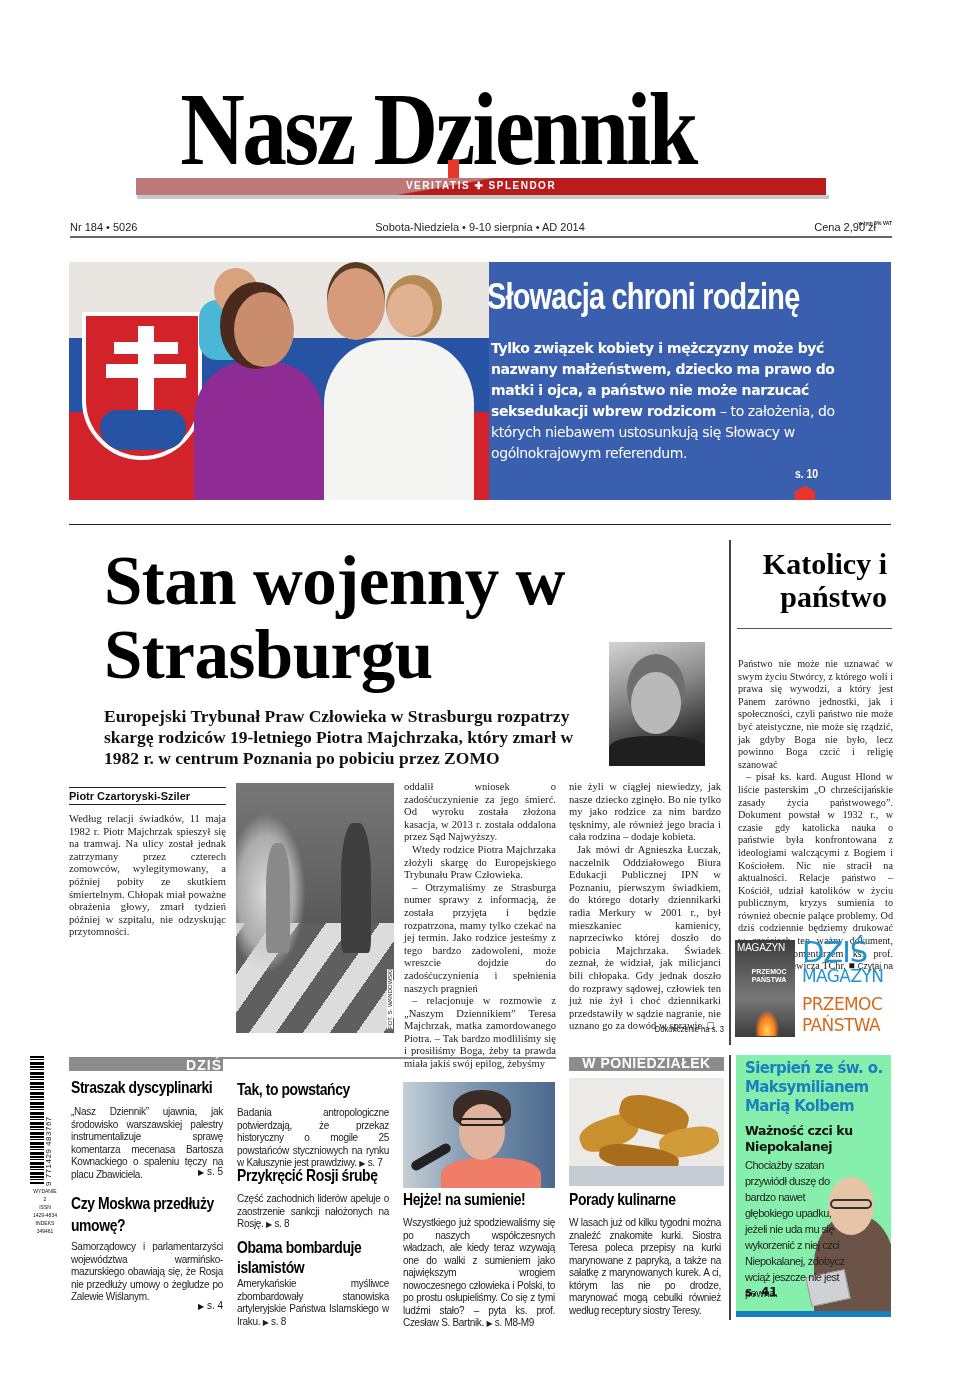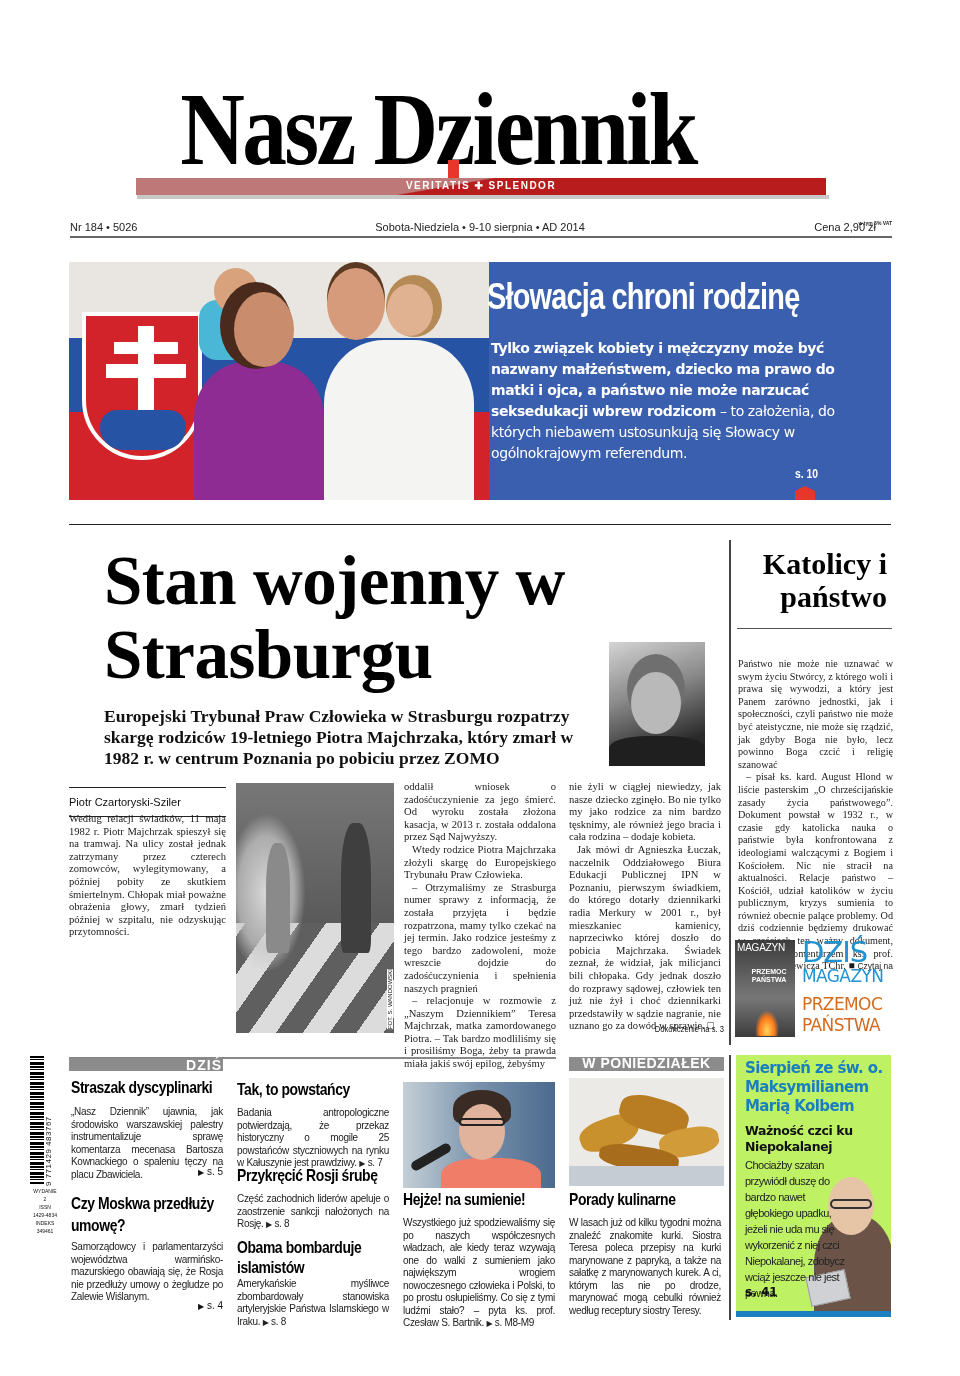--- a/index.html
+++ b/index.html
@@ -62,22 +62,22 @@
   .rule-top { left: 69px; top: 524px; width: 822px; height: 1px; background: #222; }
   .vrule { left: 729px; top: 540px; width: 2px; height: 505px; background: #444; }
   .main-headline { left: 104px; top: 544px; width: 520px; font-family: "Liberation Serif", serif;
     font-weight: bold; font-size: 69px; line-height: 74px; color: #000; letter-spacing: -0.5px; }
   .main-lead { left: 104px; top: 706px; width: 500px; font-family: "Liberation Serif", serif;
     font-weight: bold; font-size: 17.5px; line-height: 21px; color: #111; }
   .portrait { left: 609px; top: 642px; width: 96px; height: 124px; background: linear-gradient(160deg, #d4d4d4 0%, #8a8a8a 40%, #2a2a2a 80%); overflow:hidden; }
   .portrait .face { position:absolute; left: 22px; top: 30px; width: 50px; height: 62px; border-radius: 50%; background: #b9b9b9; box-shadow: 0 -14px 0 4px #6f6f6f; }
   .portrait .coat { position:absolute; left: 0; top: 94px; width: 96px; height: 30px; background: #1f1f1f; border-radius: 40% 40% 0 0; }
 
-  .byline { left: 69px; top: 787px; width: 157px; font-family: "Liberation Sans", sans-serif; font-weight: normal;
-    font-size: 11px; border-top: 1px solid #222; border-bottom: 1px solid #222; padding: 8px 0; }
+  .byline { left: 69px; top: 787px; width: 157px; font-family: "Liberation Sans", sans-serif; font-weight: bold;
+    font-size: 11px; border-top: 1px solid #222; border-bottom: 1px solid #222; padding: 2px 0; }
   .col { font-family: "Liberation Serif", serif; font-size: 10.6px; line-height: 12.6px; text-align: justify; color: #1a1a1a; }
   .col p { text-indent: 0; }
   .col p + p { text-indent: 8px; }
   .col-1 { left: 69px; top: 813px; width: 157px; }
   .col-3 { left: 404px; top: 781px; width: 152px; }
   .col-4 { left: 569px; top: 781px; width: 152px; }
   .continued { left: 600px; top: 1024px; width: 124px; text-align: right; font-family: "Liberation Sans", sans-serif; font-size: 9px; transform: scaleX(.85); transform-origin: right; }
   .street-photo { left: 236px; top: 783px; width: 158px; height: 250px;
     background: repeating-linear-gradient(125deg, #5f5f5f 0 22px, #dcdcdc 22px 44px); overflow: hidden; }
   .street-photo .top { position: absolute; left: 0; top: 0; width: 100%; height: 140px; background: linear-gradient(180deg, #777, #5a5a5a); }
@@ -140,21 +140,21 @@
   .politician .mic { position:absolute; left: 6px; top: 70px; width: 44px; height: 10px; border-radius: 5px; background:#222; transform: rotate(-30deg); }
   .b6h { left: 403px; top: 1190px; }
   .b6p { left: 403px; top: 1217px; width: 152px; }
 
   .mushrooms { left: 569px; top: 1078px; width: 155px; height: 108px; background: #eceae6; overflow:hidden; }
   .mushrooms .m { position:absolute; border-radius: 40%; background: #c9902e; }
   .b7h { left: 569px; top: 1190px; }
   .b7p { left: 569px; top: 1217px; width: 152px; }
 
   .vrule2 { left: 729px; top: 1055px; width: 2px; height: 265px; background: #444; }
-  .kolbe { left: 736px; top: 1055px; width: 155px; height: 262px; background: #bef264; overflow:hidden; }
+  .kolbe { left: 736px; top: 1055px; width: 155px; height: 262px; background: #86efac; overflow:hidden; }
   .kolbe-h { position:absolute; left: 9px; top: 4px; width: 145px; font-family: "DejaVu Sans", sans-serif; font-weight: bold; font-size: 15px; line-height: 19px; color: #1a7fc0; letter-spacing: -0.6px; }
   .kolbe-sub { position:absolute; left: 9px; top: 68px; width: 145px; font-family: "DejaVu Sans", sans-serif; font-weight: bold; font-size: 12.5px; line-height: 16px; color: #111; letter-spacing: -0.4px; }
   .kolbe-p { position:absolute; left: 9px; top: 102px; width: 100px; font-family: "Liberation Sans", sans-serif; font-size: 11px; line-height: 16px; color:#222; letter-spacing:-0.5px; }
   .kolbe-ref { position:absolute; left: 9px; top: 230px; font-family: "DejaVu Sans", sans-serif; font-weight: bold; font-size: 12px; color:#111; }
   .kolbe-bar { position:absolute; left: 0; bottom: 0; width: 100%; height: 6px; background: #1a7fc0; }
   .monk-hood { position:absolute; left: 78px; top: 160px; width: 80px; height: 110px; background: #6b5447; border-radius: 45% 45% 0 0; }
   .monk-head { position:absolute; left: 92px; top: 122px; width: 46px; height: 58px; border-radius: 50%; background: #e6c5a7; }
   .monk-glasses { position:absolute; left: 94px; top: 144px; width: 42px; height: 10px; border: 2px solid #333; border-radius: 5px; }
   .book { position:absolute; left: 72px; top: 218px; width: 40px; height: 30px; background: #cfd1d4; transform: rotate(-12deg); border: 1px solid #999; }
 </style>

